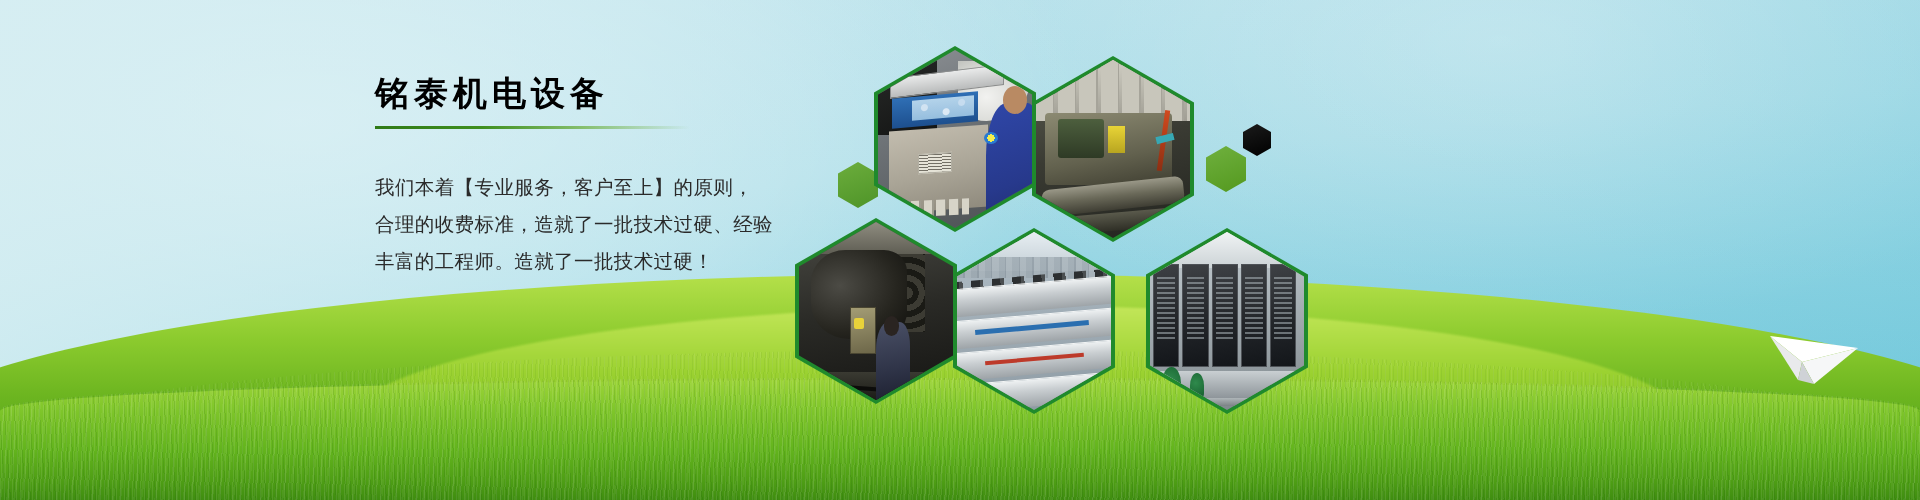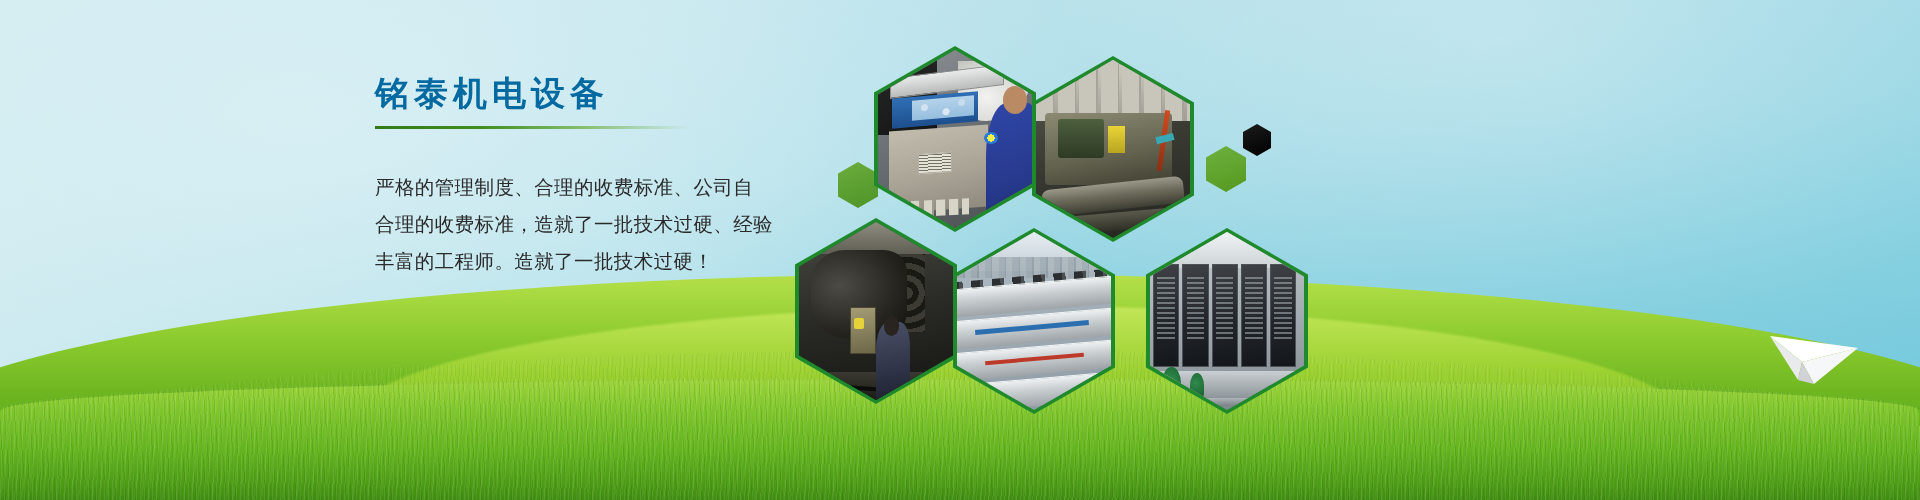--- a/index.html
+++ b/index.html
@@ -65,21 +65,21 @@
       repeating-linear-gradient(88deg, rgba(255,255,255,.25) 0 1px, rgba(0,0,0,0) 1px 6px),
       repeating-linear-gradient(94deg, rgba(30,90,15,.22) 0 1px, rgba(0,0,0,0) 1px 4px);
     border-radius:50% 50% 0 0 / 100% 100% 0 0;
     filter:blur(.4px);
   }
 
   
   .copy { position:absolute; left:375px; top:72px; width:400px; }
   .title {
     font-size:34px; font-weight:bold; letter-spacing:5px;
-    color:#0369a1; line-height:1.25; white-space:nowrap;
+    color:#000000; line-height:1.25; white-space:nowrap;
   }
   .title-rule {
     margin-top:11px; width:315px; height:3px;
     background:linear-gradient(90deg,#2f7a17 0%,#3f8f1f 34%,#86bf6e 66%,rgba(160,205,150,0) 100%);
   }
   .body-copy { margin-top:40px; }
   .body-line {
     font-size:19.5px; color:#2a2a2a; line-height:37px;
     letter-spacing:.4px; white-space:nowrap;
   }
@@ -242,21 +242,21 @@
   <div class="hill-far"></div>
   <div class="hill-far2"></div>
   <div class="grass-tex2"></div>
   <div class="grass-front"></div>
   <div class="grass-tex"></div>
 
   <div class="copy">
     <div class="title">铭泰机电设备</div>
     <div class="title-rule"></div>
     <div class="body-copy">
-      <div class="body-line">严格的管理制度、合理的收费标准、公司自</div>
+      <div class="body-line">我们本着【专业服务，客户至上】的原则，</div>
       <div class="body-line">合理的收费标准，造就了一批技术过硬、经验</div>
       <div class="body-line">丰富的工程师。造就了一批技术过硬！</div>
     </div>
   </div>
 
   <div class="hexwrap">
 
     <div class="hex hex-solid-green" style="left:838px; top:162px; width:40px; height:46px;"></div>
 
     <div class="hex hex-solid-green2" style="left:1206px; top:146px; width:40px; height:46px;"></div>

